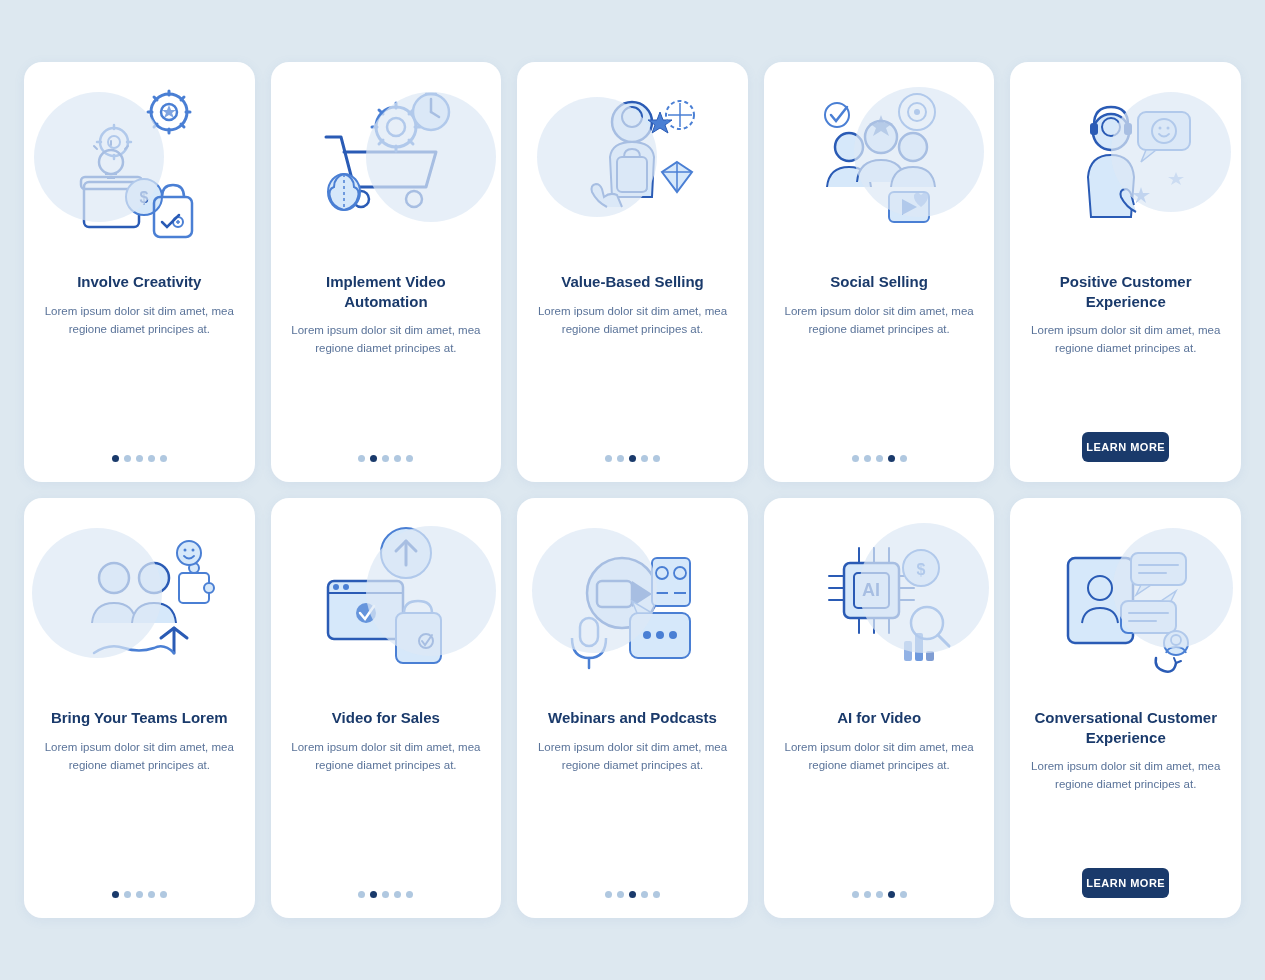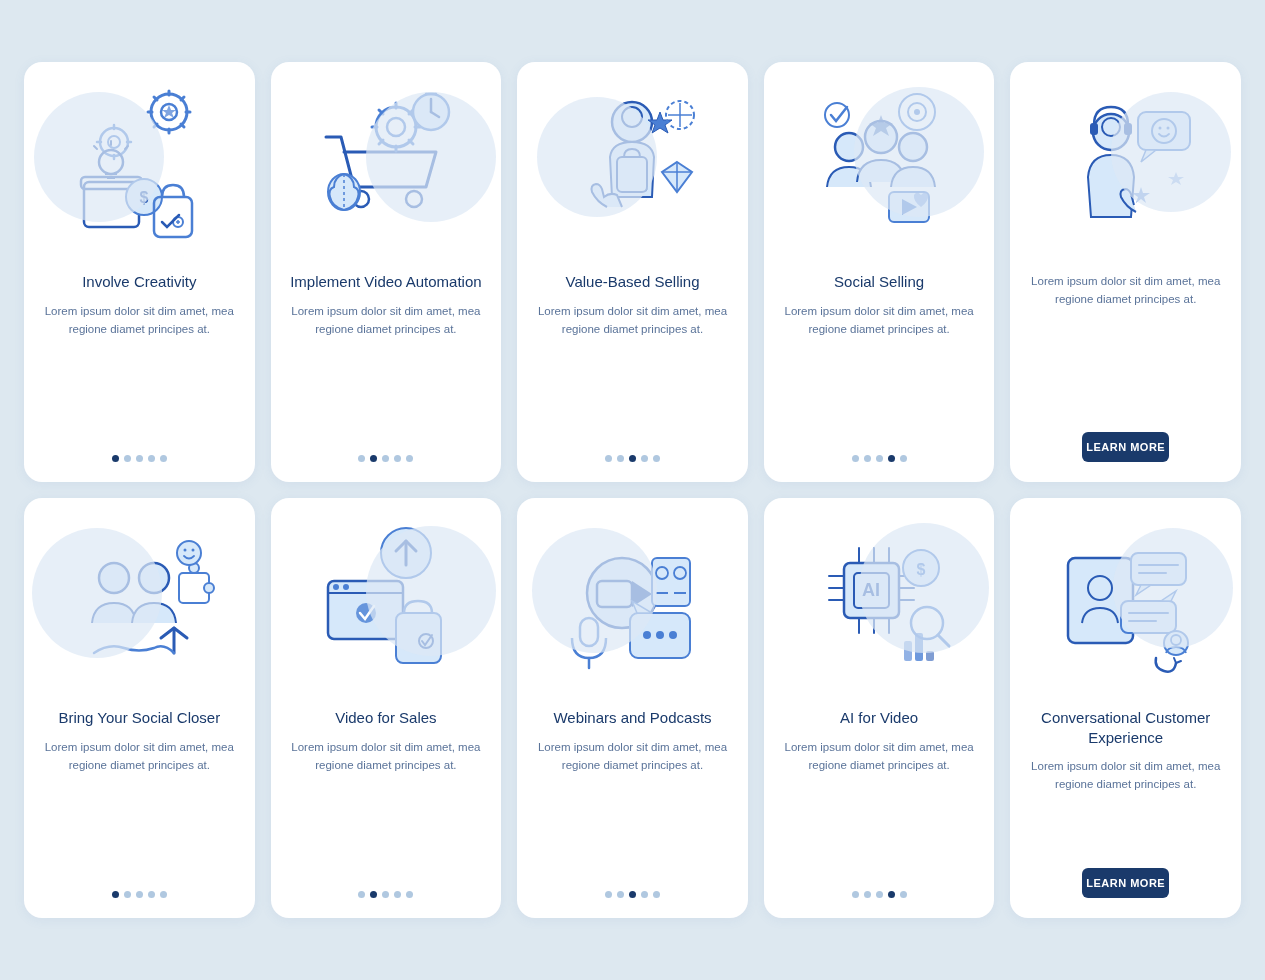--- a/index.html
+++ b/index.html
@@ -50,21 +50,21 @@
     .card-body {
       flex: 1;
       display: flex;
       flex-direction: column;
       align-items: center;
       padding: 10px 18px 0 18px;
       width: 100%;
     }
     .card-title {
       font-size: 15px;
-      font-weight: 400;
+      font-weight: 700;
       color: #1a3a6b;
       text-align: center;
       margin-bottom: 10px;
       line-height: 1.3;
     }
     .card-desc {
       font-size: 11.5px;
       color: #5a7399;
       text-align: center;
       line-height: 1.6;
@@ -310,20 +310,21 @@
         <circle cx="122" cy="51" r="1.5" fill="#4a7fd4"></circle>
         <path d="M113 57 Q118 62 123 57" fill="none" stroke="#4a7fd4" stroke-width="1.8" stroke-linecap="round"></path>
 
         <polygon points="95,110 97,116 104,116 98,120 100,126 95,122 90,126 92,120 86,116 93,116" fill="#4a7fd4" opacity="0.7"></polygon>
         <polygon points="130,95 132,100 138,100 133,103 135,108 130,105 125,108 127,103 122,100 128,100" fill="#4a7fd4" opacity="0.5"></polygon>
 
         <path d="M90 135 Q80 130 75 120 Q73 113 79 112 Q83 112 85 117 L88 128" fill="#d6e8fa" stroke="#2a5bb5" stroke-width="2"></path>
       </svg>
     </div>
     <div class="card-body">
+      <div class="card-title">Positive Customer Experience</div>
       <div class="card-desc">Lorem ipsum dolor sit dim amet, mea regione diamet principes at.</div>
       <button class="learn-btn">LEARN MORE</button>
     </div>
   </div>
 
   <div class="card">
     <div class="card-illustration">
       <div class="illus-bg" style="width:130px;height:130px;top:30px;left:8px;"></div>
       <svg width="160" height="170" viewBox="0 0 160 170">
 
@@ -341,21 +342,21 @@
         <circle cx="135" cy="55" r="5" fill="#d6e8fa" stroke="#4a7fd4" stroke-width="2"></circle>
         <circle cx="150" cy="75" r="5" fill="#d6e8fa" stroke="#4a7fd4" stroke-width="2"></circle>
 
         <circle cx="130" cy="40" r="12" fill="#d6e8fa" stroke="#4a7fd4" stroke-width="2"></circle>
         <circle cx="126" cy="37" r="1.5" fill="#4a7fd4"></circle>
         <circle cx="134" cy="37" r="1.5" fill="#4a7fd4"></circle>
         <path d="M125 43 Q130 48 135 43" fill="none" stroke="#4a7fd4" stroke-width="1.8" stroke-linecap="round"></path>
       </svg>
     </div>
     <div class="card-body">
-      <div class="card-title">Bring Your Social Closer</div>
+      <div class="card-title">Bring Your Teams Lorem</div>
       <div class="card-desc">Lorem ipsum dolor sit dim amet, mea regione diamet principes at.</div>
       <div class="card-dots">
         <div class="dot active"></div>
         <div class="dot"></div>
         <div class="dot"></div>
         <div class="dot"></div>
         <div class="dot"></div>
       </div>
     </div>
   </div>

